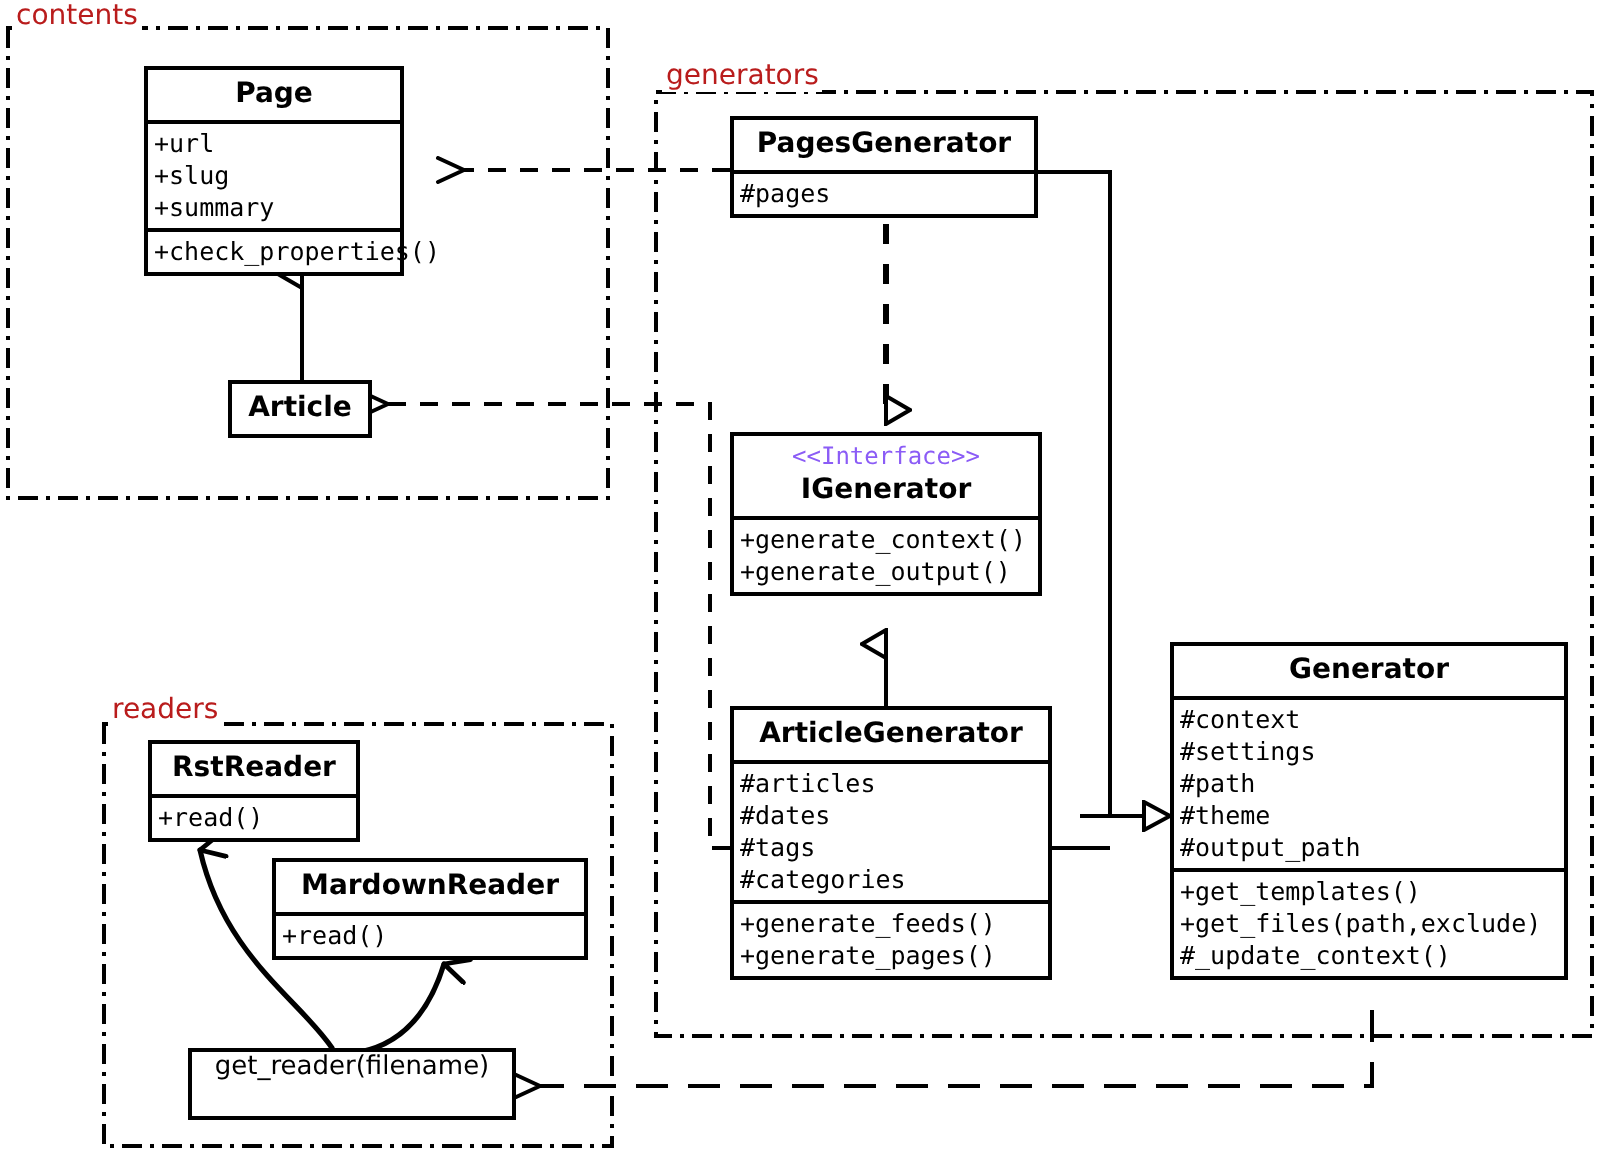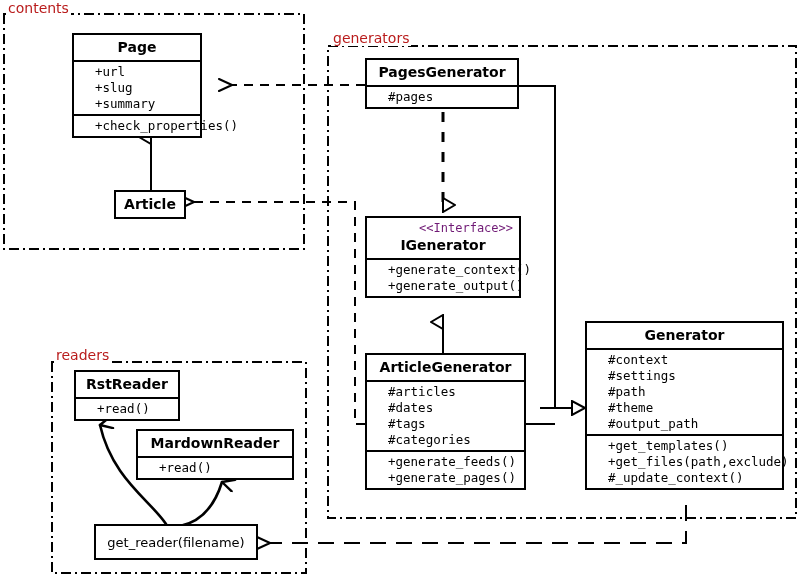--- a/index.html
+++ b/index.html
@@ -37,49 +37,48 @@
     font-size: 14px;
     text-align: center;
     padding: 4px 6px 5px 6px;
     line-height: 1.15;
     color: #000;
   }
   .uml-stereotype {
     font-family: "DejaVu Sans Mono", monospace;
     font-weight: normal;
     font-size: 12px;
-    text-align: right;
+    text-align: center;
     padding: 4px 6px 0 6px;
     line-height: 1.15;
-    color: #701a75;
+    color: #8b5cf6;
   }
   .uml-sep {
     border-top: 2px solid #000;
   }
   .uml-compartment {
     font-family: "DejaVu Sans Mono", monospace;
     font-size: 12.5px;
     line-height: 16px;
-    padding: 2px 2px 2px 21px;
+    padding: 2px 2px 2px 3px;
     color: #000;
     white-space: nowrap;
   }
   .uml-compartment .member { display: block; }
 
   
   .uml-func {
     position: absolute;
     box-sizing: border-box;
     border: 2px solid #000;
     background: #ffffff;
     font-family: "DejaVu Sans", sans-serif;
     font-size: 13px;
     color: #000;
     display: flex;
-    align-items: center;
     justify-content: center;
     z-index: 5;
   }
 
   
   .pkg-label {
     position: absolute;
     font-family: "DejaVu Sans", sans-serif;
     font-size: 14px;
     color: #b91c1c;

